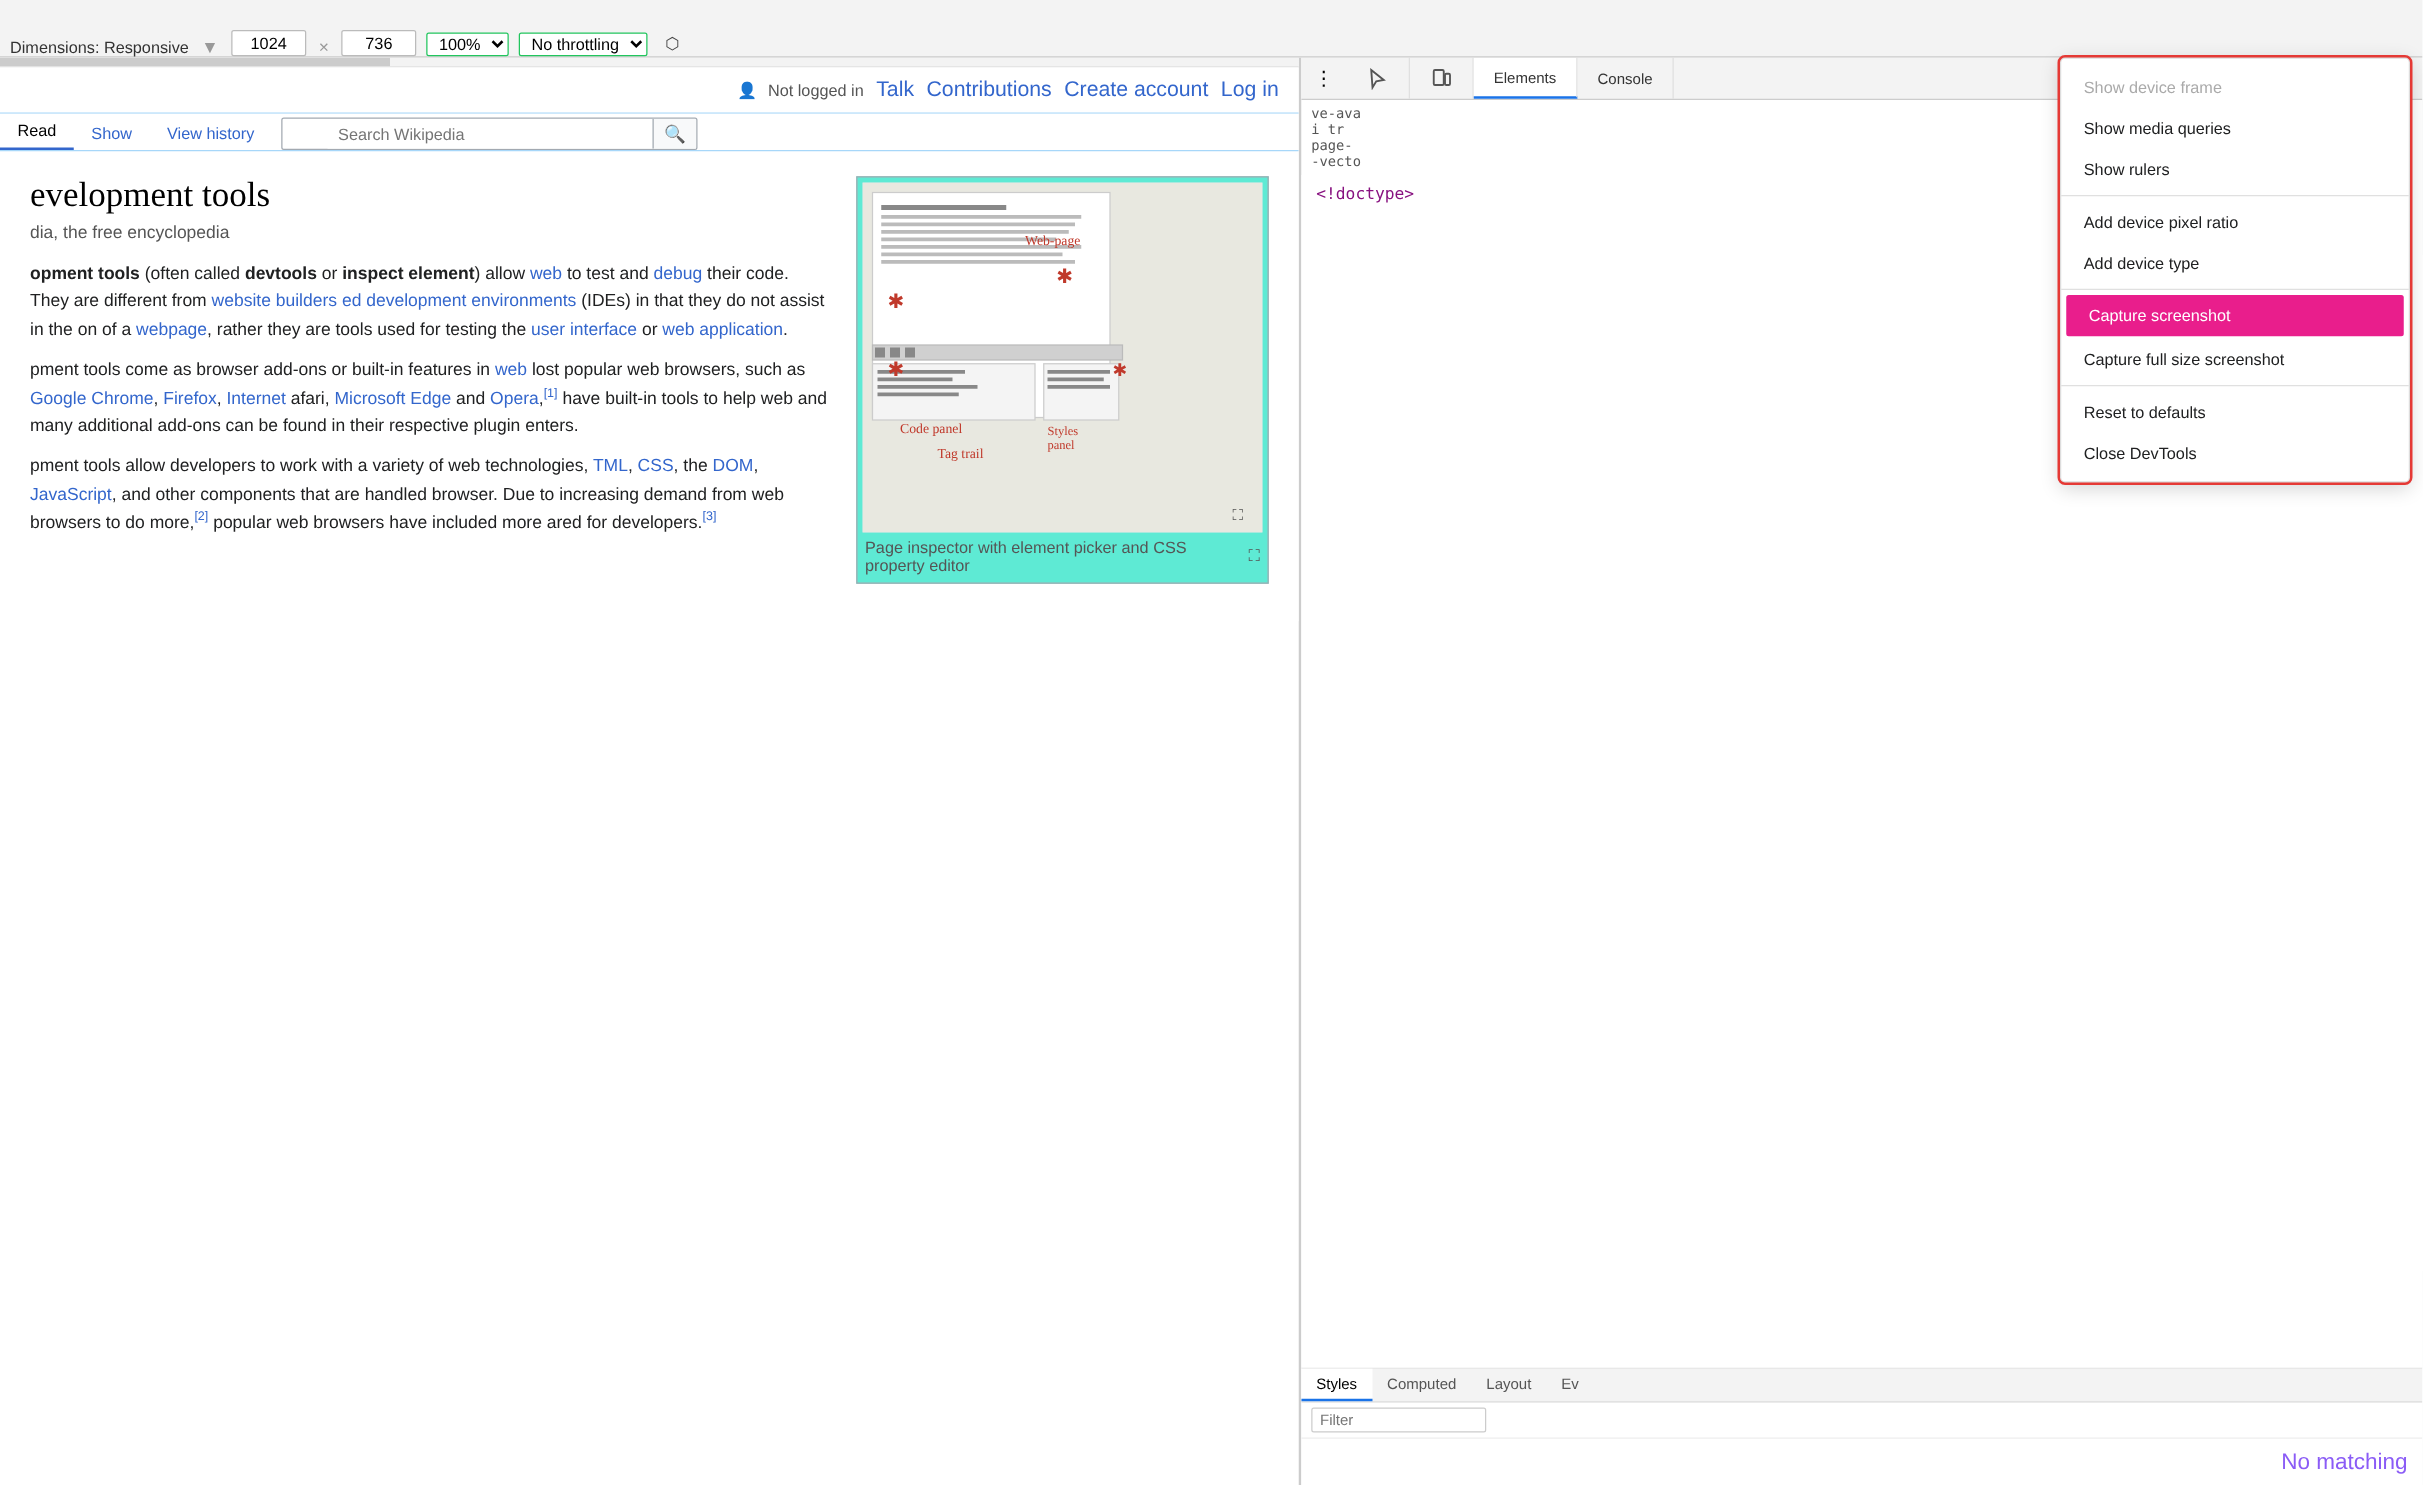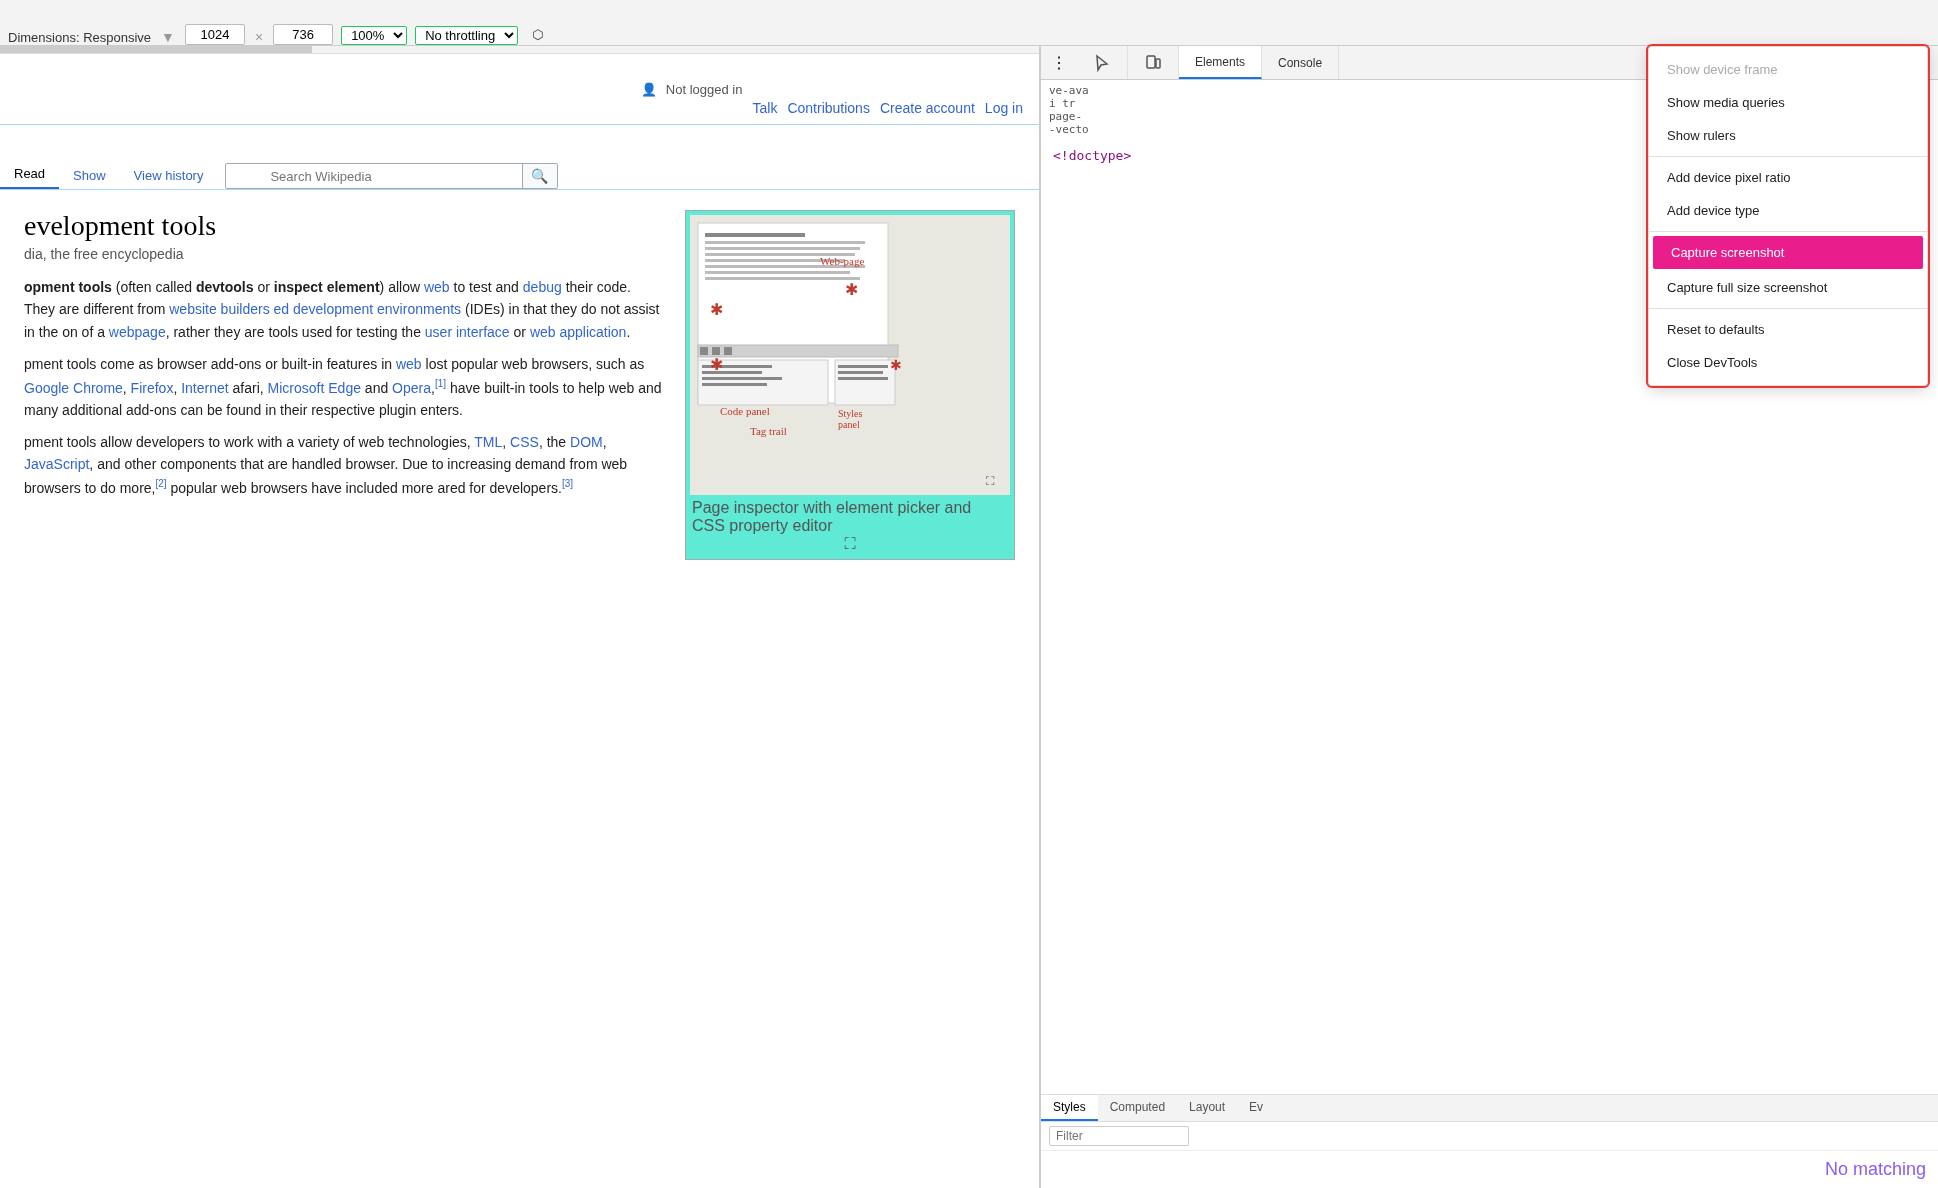--- a/index.html
+++ b/index.html
@@ -87,41 +87,39 @@
     .wiki-nav-user {
       color: #555;
       font-size: 13px;
       display: flex;
       align-items: center;
       gap: 8px;
     }
     .wiki-nav-link {
       color: #3366cc;
       text-decoration: none;
-      font-size: 14px;
-      cursor: pointer;
-      margin-top: 38px;
+      font-size: 17px;
+      cursor: pointer;
     }
 
     
     .wiki-tabs {
       display: flex;
       align-items: flex-end;
       padding: 0 0 0 0;
       border-bottom: 1px solid #a7d7f9;
       background: #fff;
       position: relative;
     }
     .wiki-tab {
       padding: 6px 14px;
       font-size: 13px;
       cursor: pointer;
       color: #555;
       border-bottom: 2px solid transparent;
-      margin-top: 35px;
     }
     .wiki-tab.active {
       color: #000;
       border-bottom: 2px solid #3366cc;
       font-weight: normal;
     }
     .wiki-tab-link {
       color: #3366cc;
       cursor: pointer;
       padding: 6px 14px;
@@ -195,26 +193,25 @@
       width: 330px;
     }
     .wiki-img-placeholder {
       width: 320px;
       height: 280px;
       background: #e8e8e8;
       position: relative;
       overflow: hidden;
     }
     .wiki-img-caption {
-      font-size: 16px;
+      font-size: 13px;
       color: #555;
       padding: 4px 2px 2px;
       display: flex;
       align-items: center;
-      flex-direction: column;
     }
 
     
     .devtools-panel {
       flex: 1;
       background: #fff;
       display: flex;
       flex-direction: column;
       overflow: hidden;
       border-left: 1px solid #ccc;

